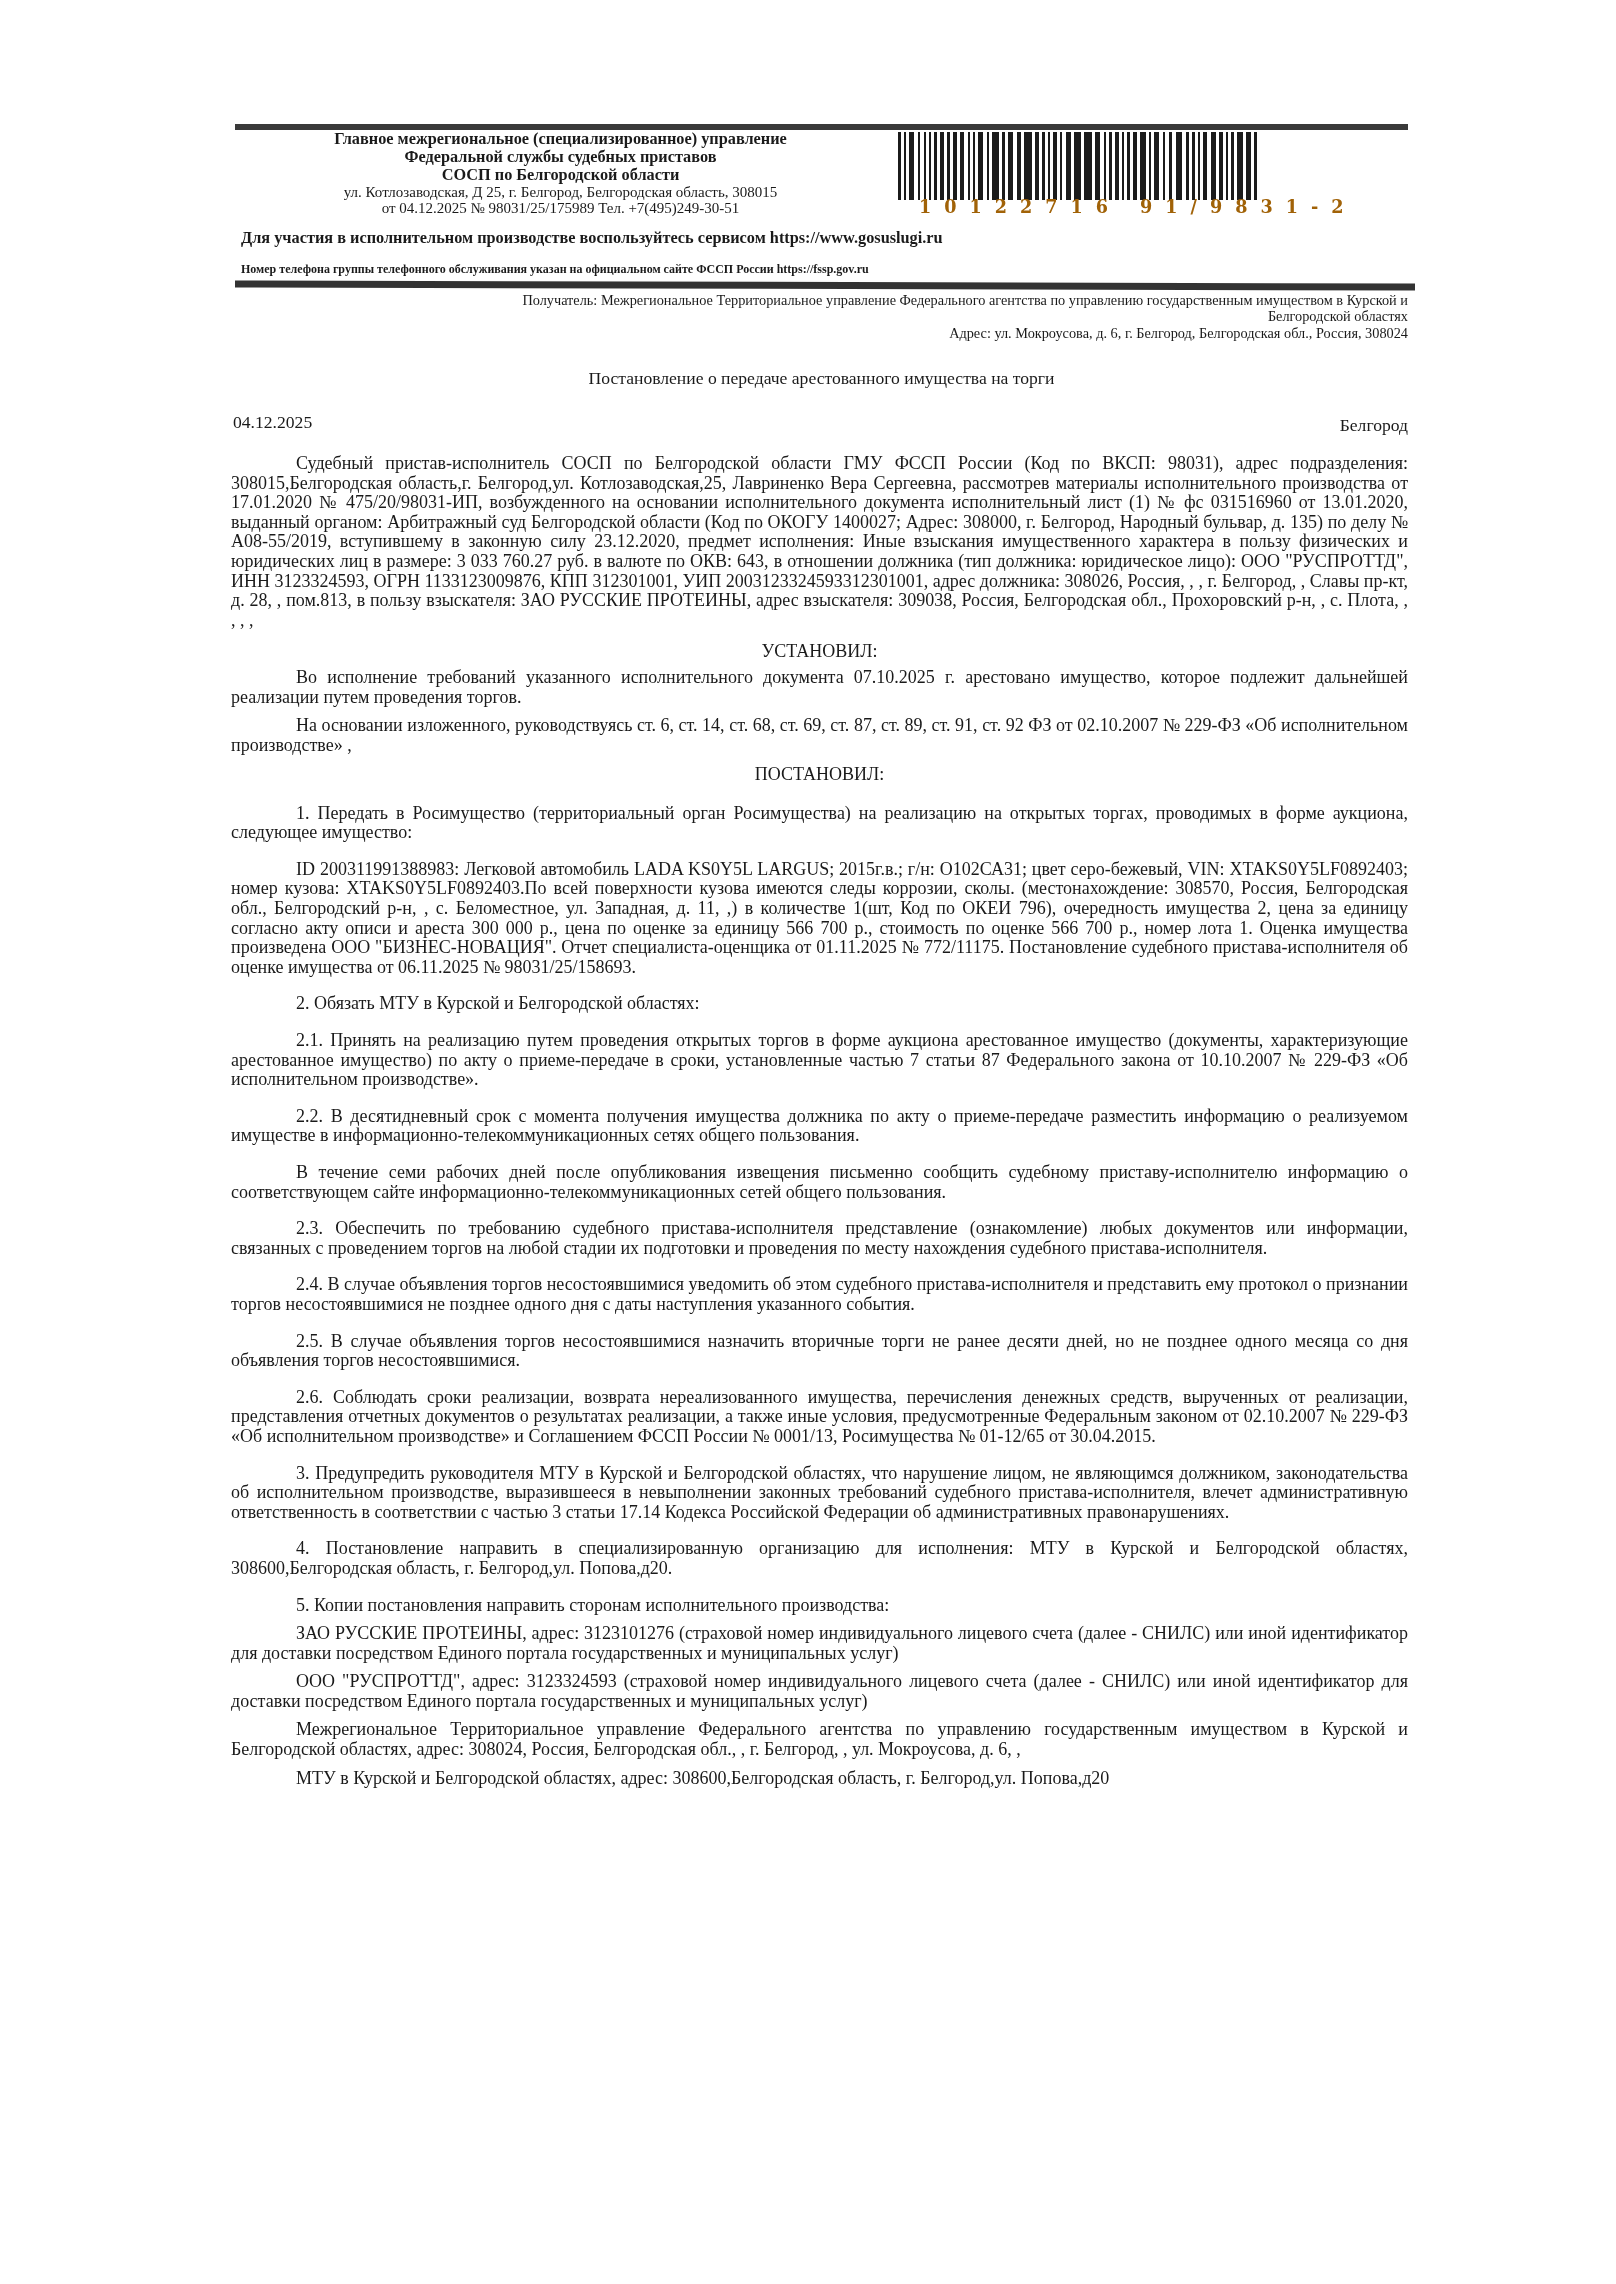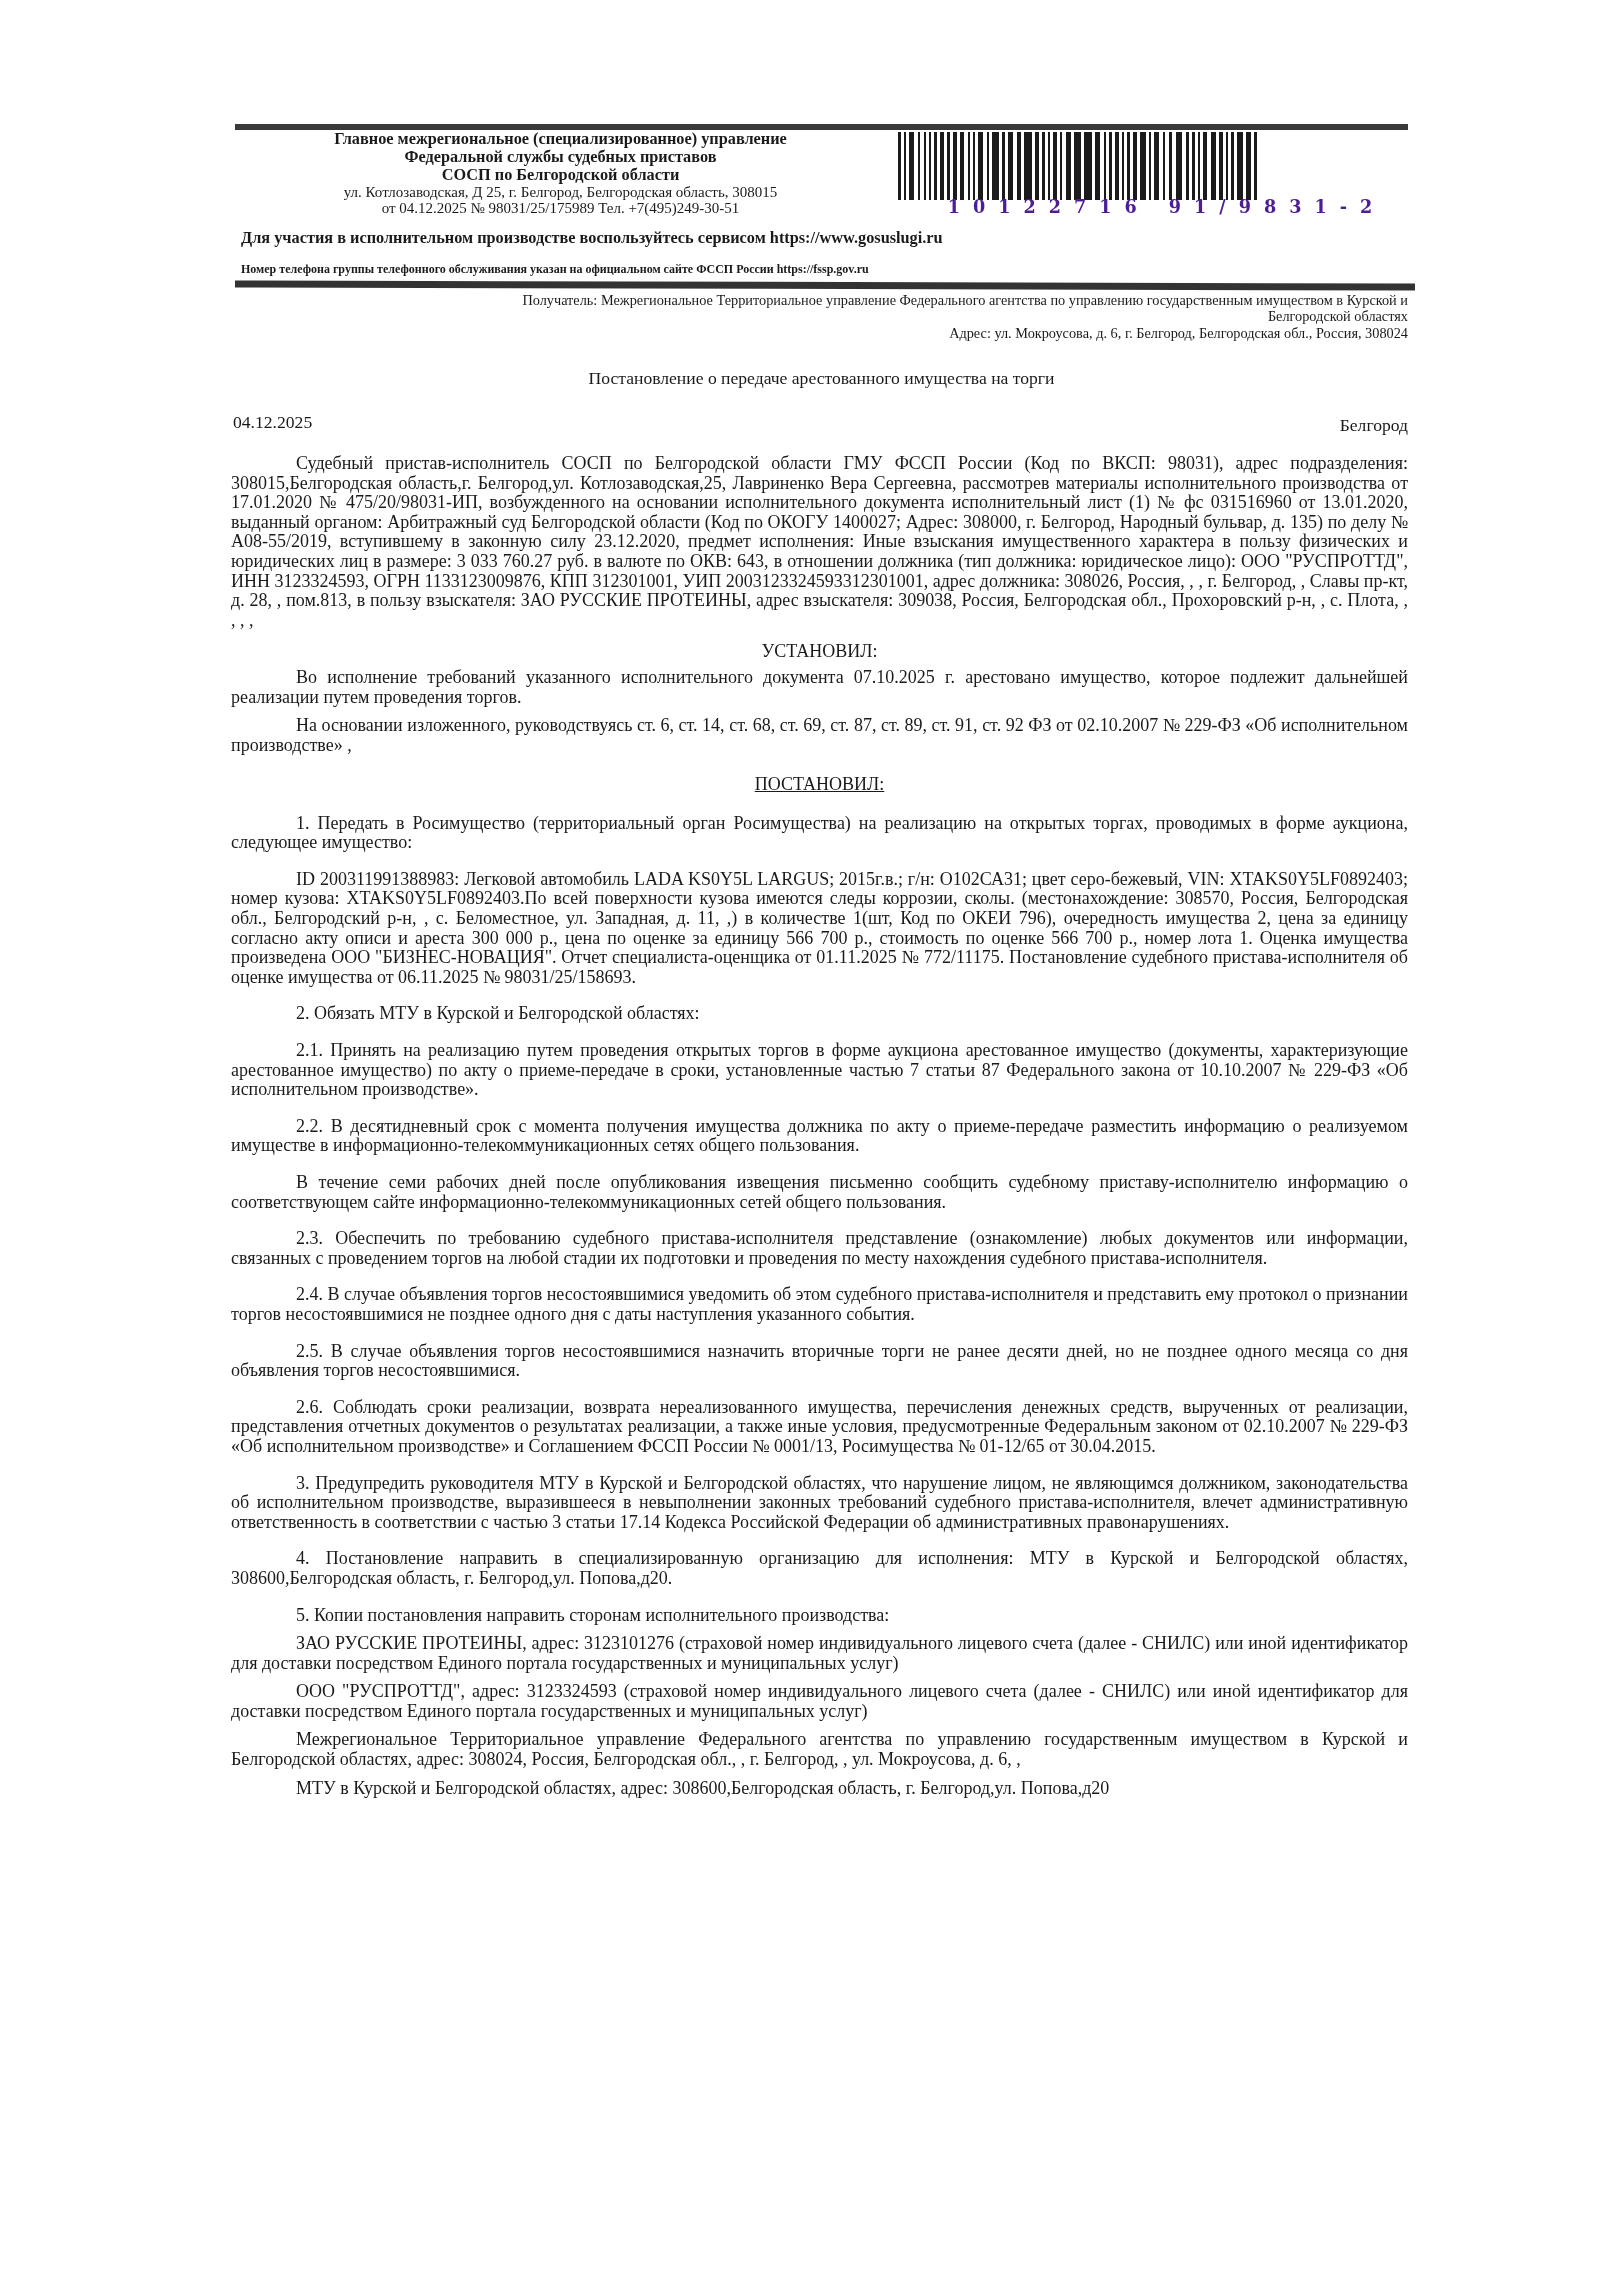--- a/index.html
+++ b/index.html
@@ -6,36 +6,36 @@
   body { width: 1617px; height: 2284px; position: relative; overflow: hidden; color: #1a1a1a; font-family: "Liberation Serif", "DejaVu Serif", serif; }
 
   .rule-top { position: absolute; left: 235px; top: 124px; width: 1173px; height: 5.9px; background: #3a3a3a; }
   .rule-mid { position: absolute; left: 235px; top: 282px; width: 1180px; height: 6.5px; background: #333333; transform: skewY(0.15deg); }
 
   .org-block { position: absolute; left: 241px; top: 130px; width: 639px; text-align: center; font-weight: bold; font-size: 16.3px; line-height: 18px; }
   .org-block .addr { font-weight: normal; font-size: 15px; line-height: 16.3px; }
 
   .barcode { position: absolute; left: 898px; top: 132px; width: 508px; height: 68px; display: flex; align-items: stretch; }
   .barcode span { display: block; background: #1b1b1b; margin-right: 3.3px; }
-  .barcode-num { position: absolute; left: 919px; top: 196px; width: 495px; font-family: "DejaVu Serif", serif; font-weight: bold; font-size: 17.6px; letter-spacing: 13px; color: #4c1d95; text-align: center; }
+  .barcode-num { position: absolute; left: 919px; top: 196px; width: 495px; font-family: "DejaVu Serif", serif; font-weight: bold; font-size: 17.6px; letter-spacing: 13px; color: #a16207; }
 
   .service-line { position: absolute; left: 241px; top: 228px; font-weight: bold; font-size: 16.3px; }
   .phone-line { position: absolute; left: 241px; top: 262px; font-weight: bold; font-size: 12px; }
 
   .recipient { position: absolute; left: 235px; top: 292px; width: 1173px; text-align: right; font-size: 14.3px; line-height: 16.3px; }
 
   .doc-title { position: absolute; left: 235px; top: 368px; width: 1173px; text-align: center; font-size: 17.6px; }
   .doc-date { position: absolute; left: 233px; top: 412px; font-size: 17.6px; }
   .doc-city { position: absolute; right: 209px; top: 415px; font-size: 17.6px; }
 
   .body { position: absolute; left: 231px; top: 454px; width: 1177px; font-size: 18px; line-height: 19.6px; text-align: justify; }
   .body p { margin: 0 0 9px 0; text-indent: 65px; }
   .body p.gap { margin-top: 17px; }
   .body .heading { text-align: center; text-indent: 0; margin: 11.7px 0 6.5px 0; }
-  .body .heading.big { margin-top: 19px; margin-bottom: 19.6px; text-decoration: underline; }
+  .body .heading.big { margin-top: 9px; margin-bottom: 19.6px; }
 </style>
 </head>
 <body>
 
 <div class="rule-top"></div>
 
 <div class="org-block">
   <div>Главное межрегиональное (специализированное) управление</div>
   <div>Федеральной службы судебных приставов</div>
   <div>СОСП по Белгородской области</div>

